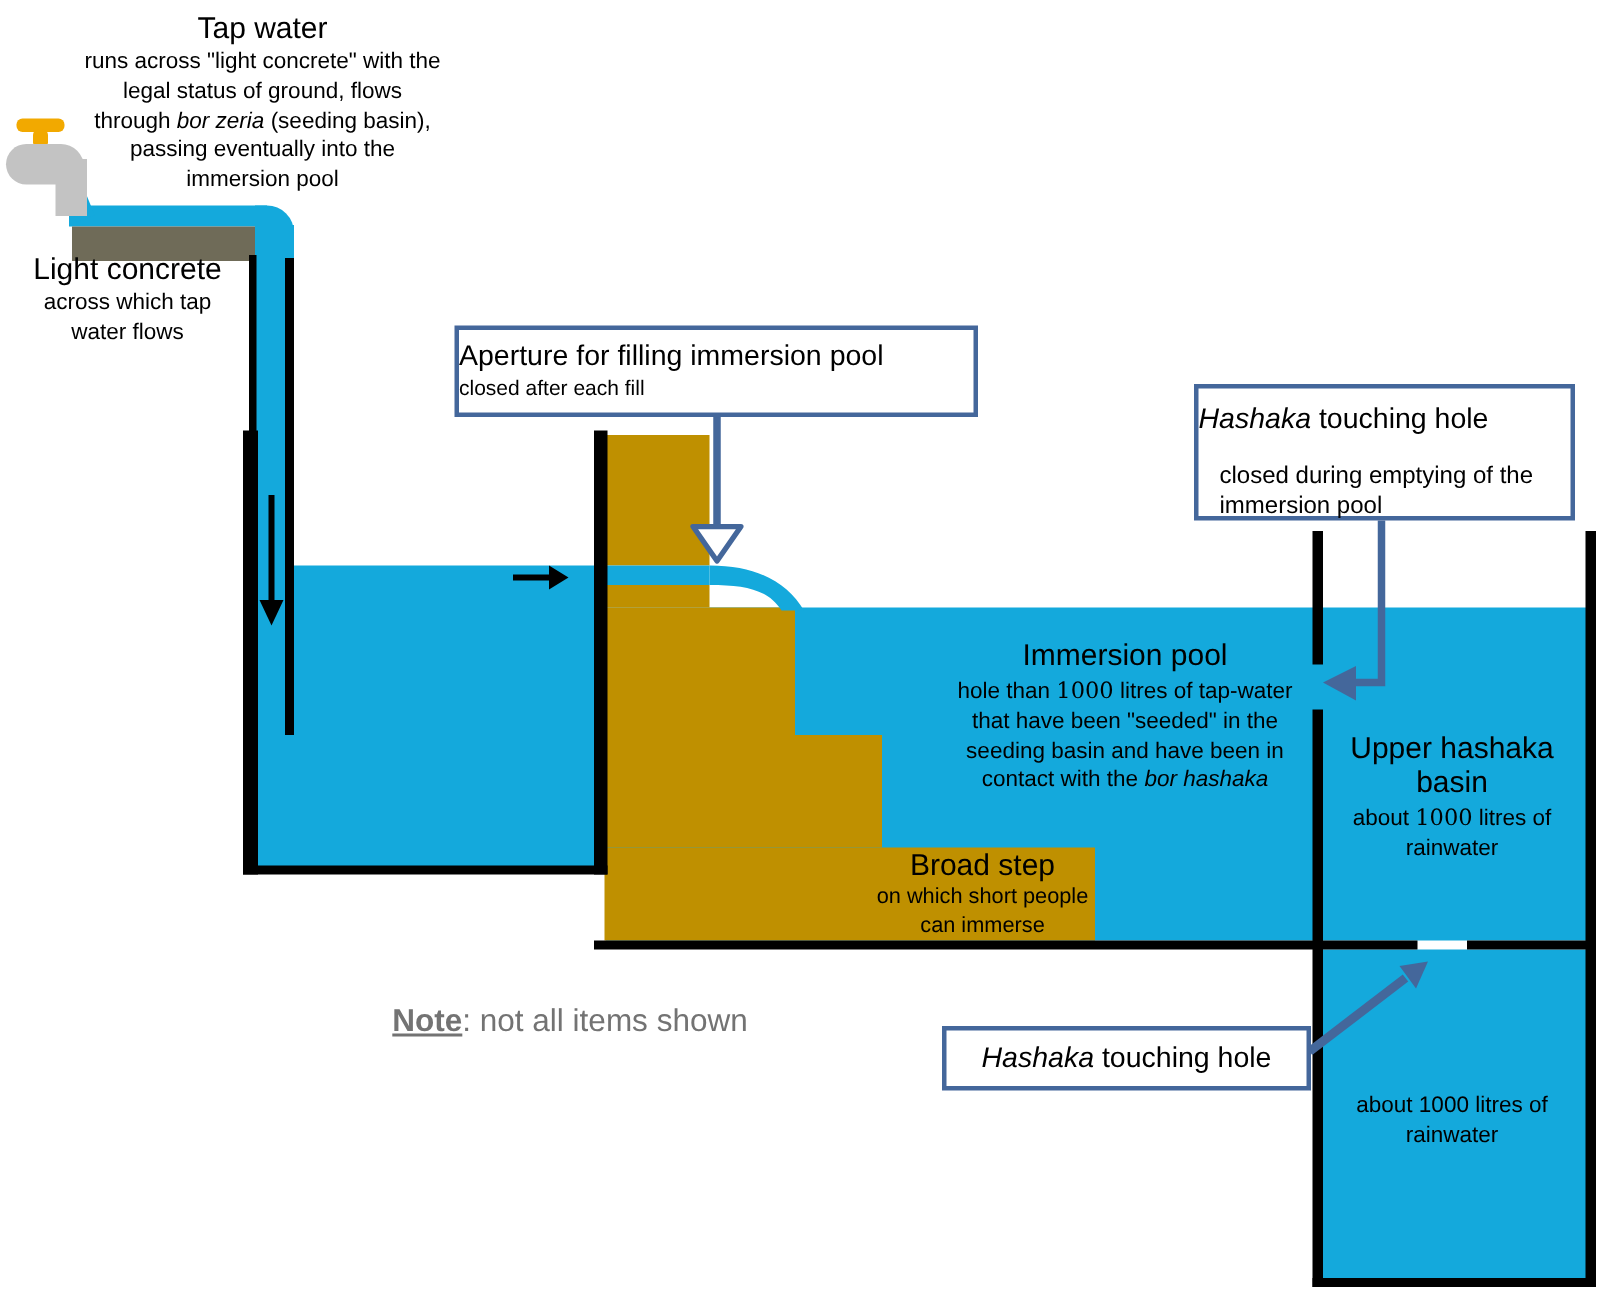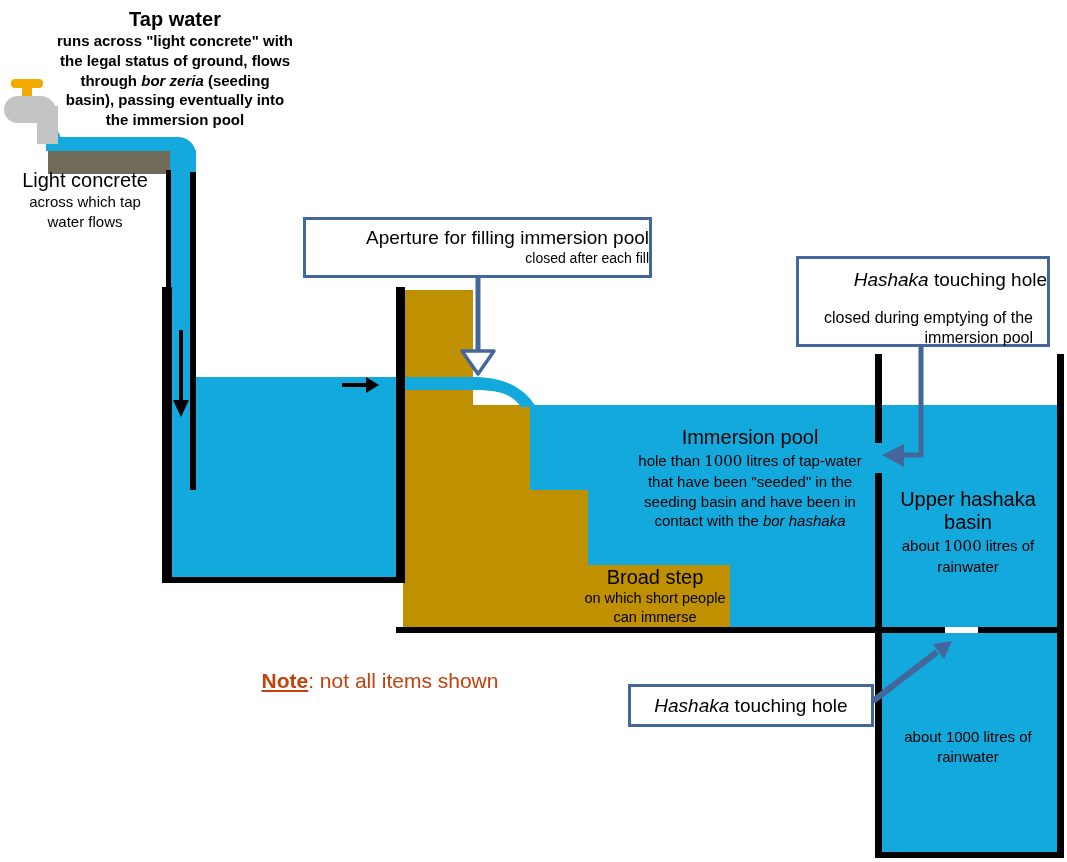--- a/index.html
+++ b/index.html
@@ -18,24 +18,24 @@
   .tap-handle{background:#F2A900;z-index:5;border-radius:4px;}
   .tap-body{background:#C3C3C3;z-index:5;}
   .tap-stream{background:#14A9DC;z-index:4;}
   
   .label{z-index:6;text-align:center;color:#000;}
   .label .hd{font-size:20px;line-height:1.15;}
   .label .bd{font-size:15px;line-height:1.32;}
   .italic{font-style:italic;}
   .serif{font-family:"DejaVu Serif",serif;}
   .title{z-index:6;text-align:center;font-size:31px;letter-spacing:-0.5px;color:#000;}
-  .note{z-index:6;text-align:center;font-size:21px;line-height:1.32;color:#c2410c;}
+  .note{z-index:6;text-align:center;font-size:21px;line-height:1.32;color:#737373;}
   .note .term{font-weight:bold;text-decoration:underline;}
   
-  .callout-box{z-index:8;background:#fff;border:3px solid #44679B;text-align:right;color:#000;box-sizing:border-box;}
+  .callout-box{z-index:8;background:#fff;border:3px solid #44679B;text-align:left;color:#000;box-sizing:border-box;}
   .callout-box .hd{font-size:19px;line-height:1.25;}
   .callout-box .bd{font-size:14px;line-height:1.25;}
   
   .arrow-shaft-v{background:#000;}
   .arrow-shaft-h{background:#000;}
   .tri-down{width:0;height:0;border-left:8px solid transparent;border-right:8px solid transparent;border-top:17px solid #000;}
   .tri-right{width:0;height:0;border-top:8px solid transparent;border-bottom:8px solid transparent;border-left:13px solid #000;}
 </style>
 </head>
 <body>
@@ -79,21 +79,21 @@
   <div class="abs blk arrow-shaft-h" style="left:342px;top:383px;width:26px;height:4px;"></div>
   <div class="abs blk tri-right" style="left:366px;top:377px;"></div>
 
   <div class="abs tap-handle" style="left:11px;top:79px;width:32px;height:9px;"></div>
   <div class="abs tap-handle" style="left:22px;top:86px;width:10px;height:13px;"></div>
   <div class="abs tap-stream" style="left:45px;top:117px;width:13px;height:30px;transform:rotate(-22deg);"></div>
   <div class="abs tap-body" style="left:4px;top:96px;width:52px;height:27px;border-radius:14px 16px 0 14px;"></div>
   <div class="abs tap-body" style="left:37px;top:106px;width:21px;height:38px;"></div>
 
 
-  <div class="abs label" style="left:56px;top:8px;width:238px;font-weight:bold;">
+  <div class="abs label" style="left:56px;top:8px;width:238px;">
     <div class="hd">Tap water</div>
     <div class="bd"><span>runs across "light concrete" with the legal status of ground, flows through </span><span class="italic">bor zeria</span><span> (seeding basin), passing eventually into the immersion pool</span></div>
   </div>
 
   <div class="abs label" style="left:6px;top:169px;width:158px;">
     <div class="hd">Light concrete</div>
     <div class="bd" style="width:130px;margin:0 auto;">across which tap water flows</div>
   </div>
 
 

